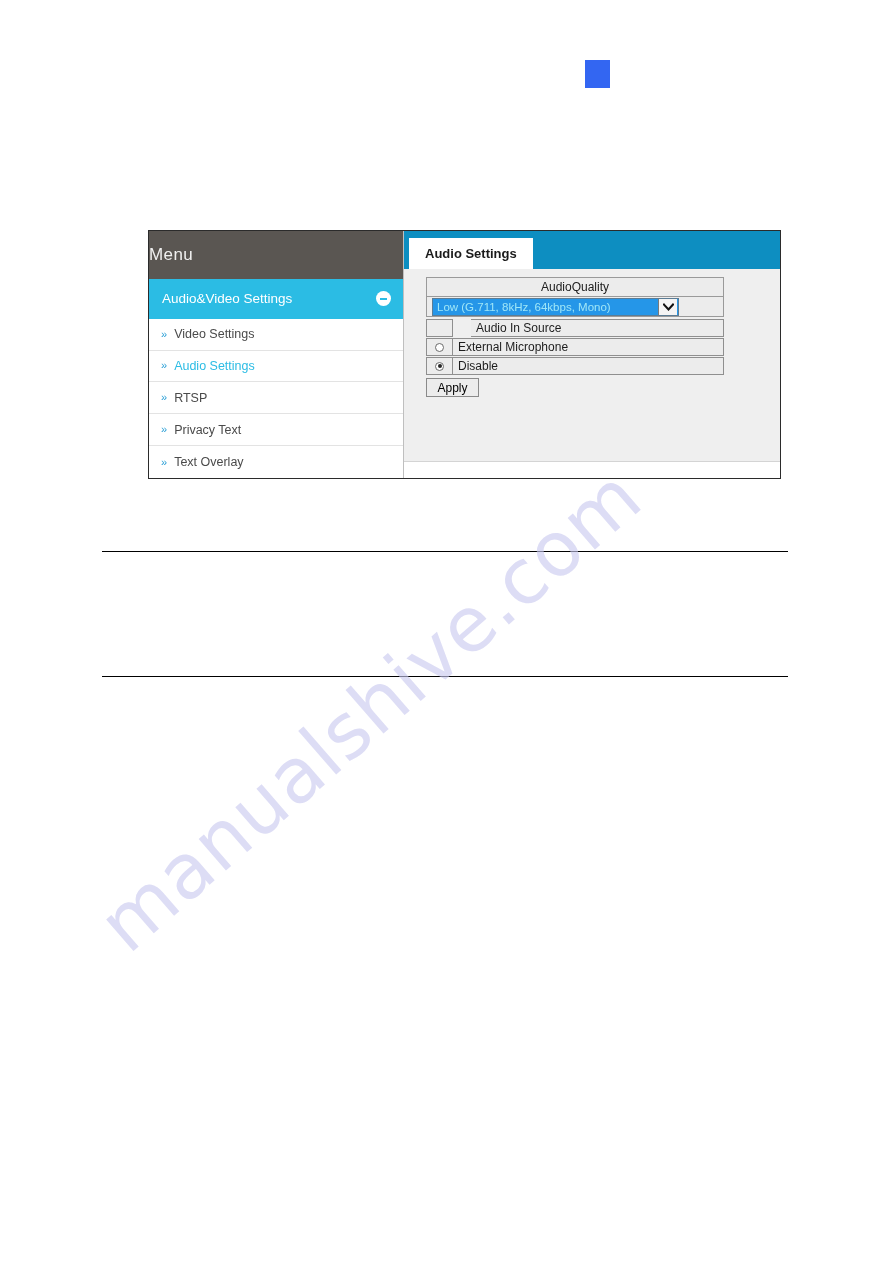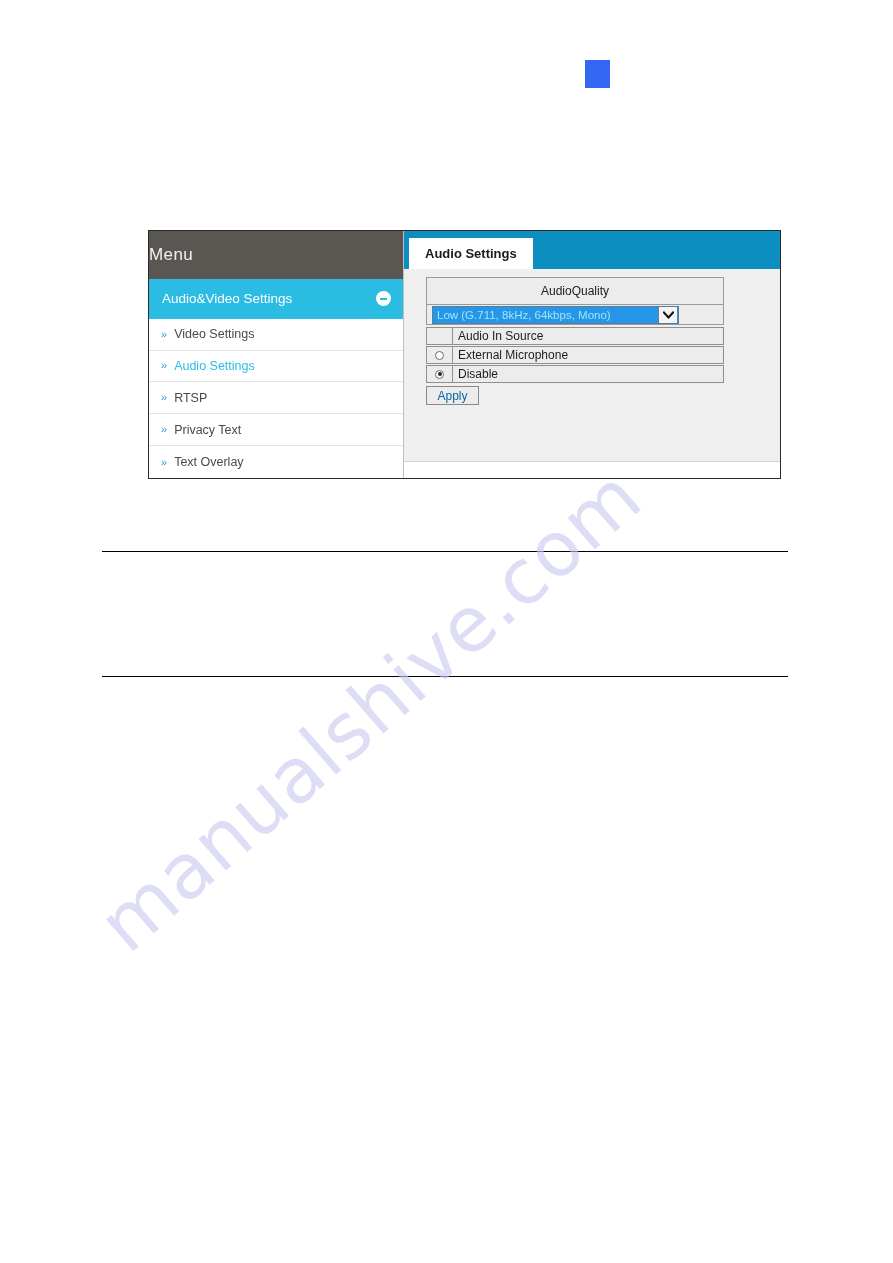--- a/index.html
+++ b/index.html
@@ -173,21 +173,21 @@
     position: absolute;
     left: 0; right: 0; bottom: 0;
     height: 16px;
     background: #ffffff;
     border-top: 1px solid #d4d4d4;
   }
 
   
   #audio-quality-header {
     width: 298px;
-    height: 28px;
+    height: 20px;
     background: #ececec;
     border: 1px solid #9a9a9a;
     box-sizing: border-box;
     display: flex;
     align-items: center;
     justify-content: center;
     font-size: 12px;
     color: #202020;
   }
   
@@ -277,34 +277,34 @@
     border: 1px solid #8f8f8f;
     border-left: none;
     background: #ececec;
     box-sizing: border-box;
     display: flex;
     align-items: center;
     padding-left: 5px;
     font-size: 12px;
     color: #1d1d1d;
   }
-  .src-row.header .src-label-cell { padding-left: 5px; }
+  .src-row.header .src-label-cell { padding-left: 5px; margin-left: 18px; }
 
   #apply-button {
     margin-top: 3px;
     width: 53px;
     height: 19px;
     background: #ececec;
     border: 1px solid #8a8a8a;
     box-sizing: border-box;
     display: flex;
     align-items: center;
     justify-content: center;
     font-size: 12px;
-    color: #0369a1;
+    color: #000000;
   }
 
   
   .doc-rule {
     position: absolute;
     left: 102px;
     width: 686px;
     height: 0;
     border-top: 1.4px solid #000000;
     z-index: 2;

